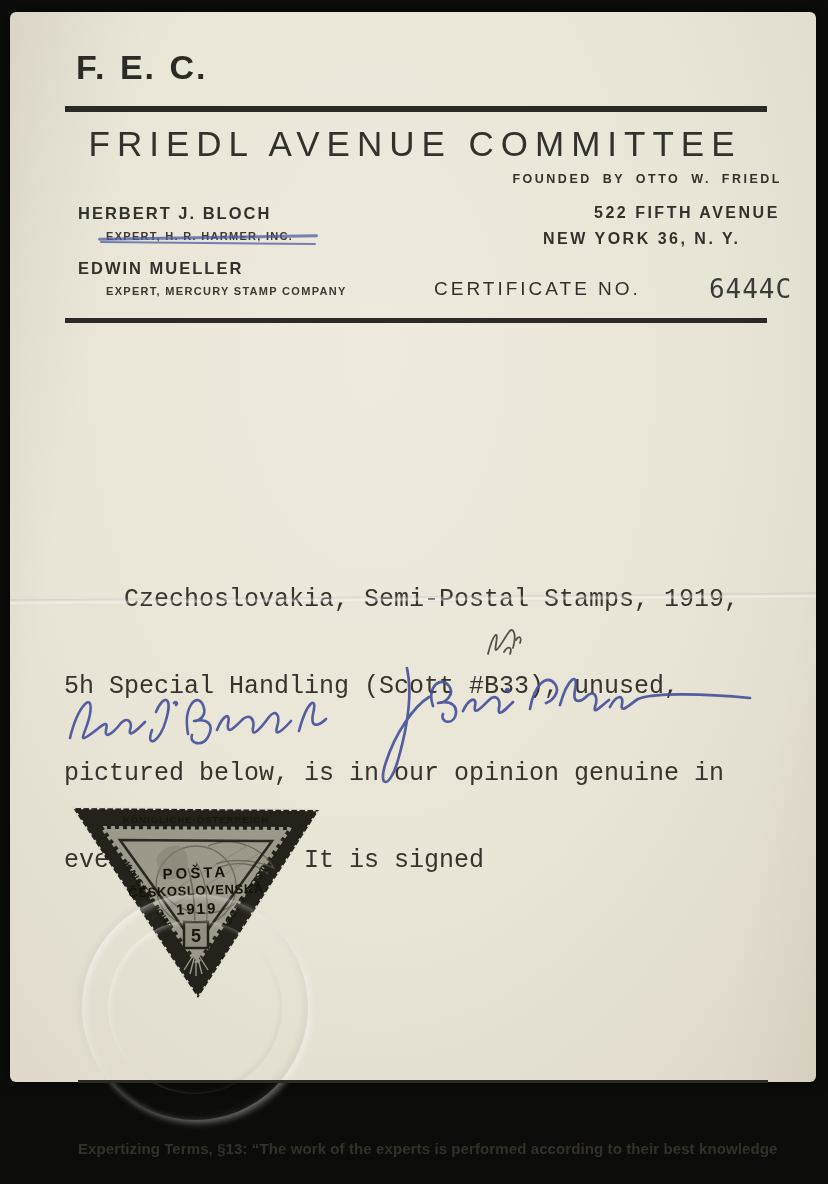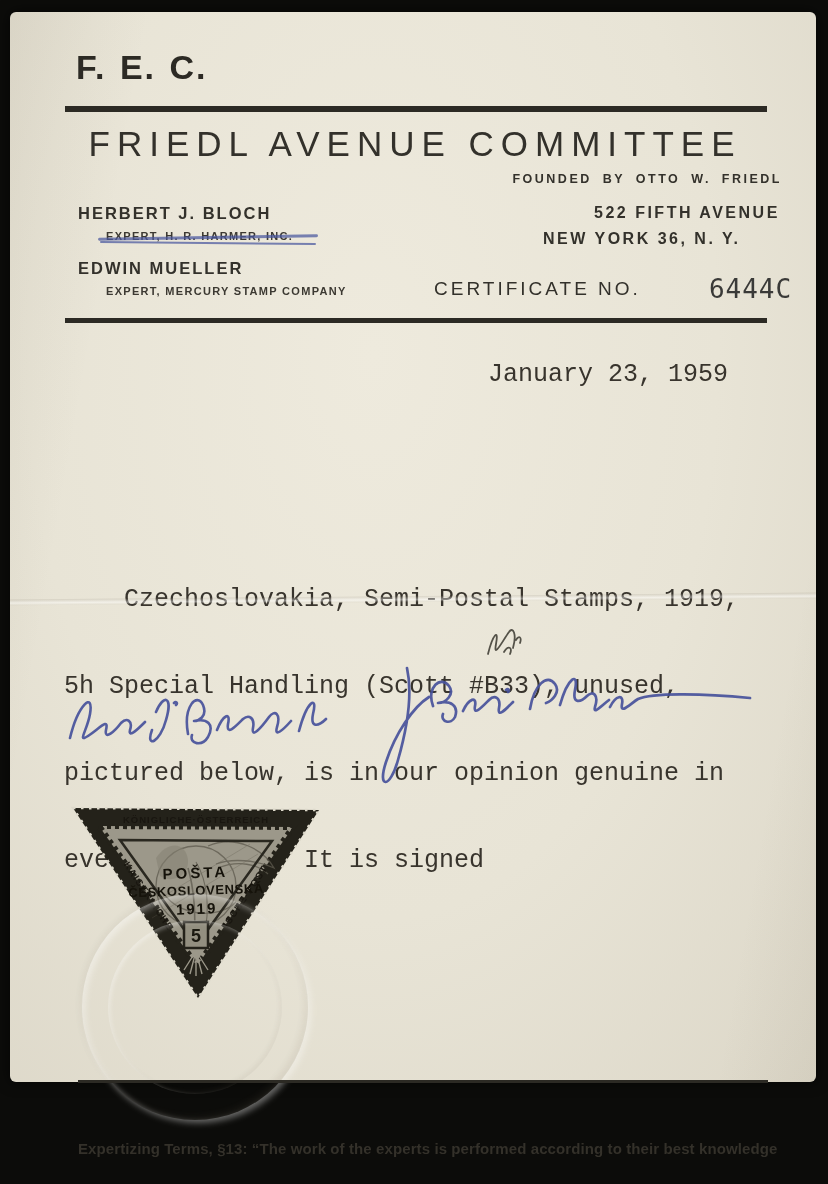--- a/index.html
+++ b/index.html
@@ -77,21 +77,20 @@
   <div class="abs expert-name" style="left:68px;top:247px;">EDWIN MUELLER</div>
   <div class="abs expert-title" style="left:96px;top:273px;">EXPERT, MERCURY STAMP COMPANY</div>
 
   <div class="abs cert-row">
     <span class="cert-label">CERTIFICATE NO.</span>
     <span class="cert-number">6444C</span>
   </div>
 
   <div class="abs rule rule-mid"></div>
 
-  <div class="abs tw date">January 23, 1959</div>
 
 
   <div class="abs tw body-text">
     <div>    Czechoslovakia, Semi-Postal Stamps, 1919,</div>
     <div>5h Special Handling (Scott #B33), unused,</div>
     <div>pictured below, is in our opinion genuine in</div>
     <div>every respect.  It is signed</div>
   </div>
 
   <div class="abs crease"></div>

